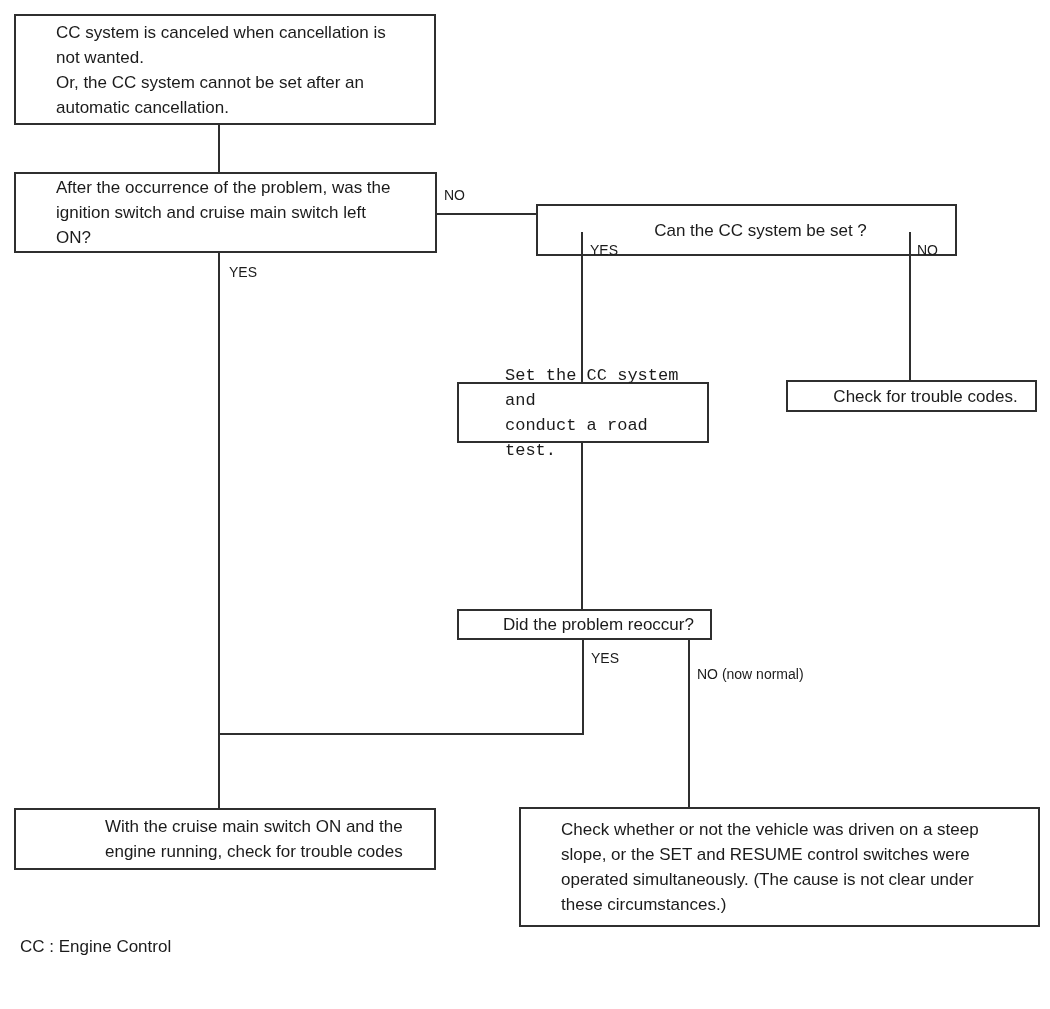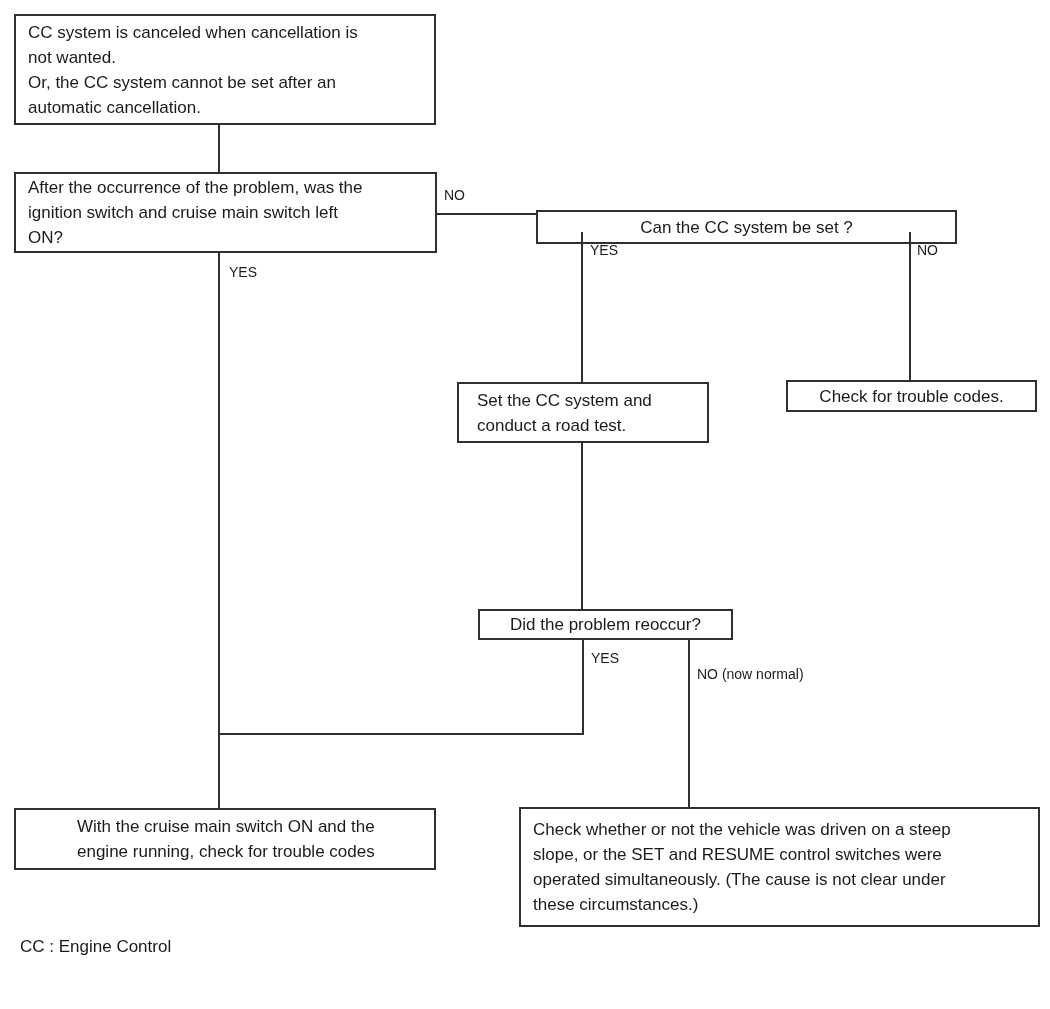--- a/index.html
+++ b/index.html
@@ -18,20 +18,21 @@
   }
   .box {
     position: absolute;
     box-sizing: border-box;
     border: 2px solid #2f2f2f;
     background: #ffffff;
     display: flex;
     align-items: center;
     font-size: 17px;
     line-height: 25px;
+    padding-left: 28px;
   }
   .box .txt {
     white-space: pre-line;
   }
   .box.left .txt {
     padding-left: 12px;
     padding-right: 6px;
   }
   .box.center {
     justify-content: center;
@@ -72,34 +73,34 @@
 Or, the CC system cannot be set after an
 automatic cancellation.</div>
   </div>
 
   <div class="box left" style="left:14px; top:172px; width:423px; height:81px;">
     <div class="txt">After the occurrence of the problem, was the
 ignition switch and cruise main switch left
 ON?</div>
   </div>
 
-  <div class="box center" style="left:536px; top:210px; width:421px; height:34px;">
+  <div class="box center" style="left:536px; top:204px; width:421px; height:52px;">
     <div class="txt">Can the CC system be set ?</div>
   </div>
 
   <div class="box left" style="left:457px; top:382px; width:252px; height:61px;">
-    <div class="txt" style="padding-left:18px;">Set the CC system and
+    <div class="txt" style="padding-left:18px;font-family:Liberation Mono, monospace;">Set the CC system and
 conduct a road test.</div>
   </div>
 
   <div class="box center" style="left:786px; top:380px; width:251px; height:32px;">
     <div class="txt">Check for trouble codes.</div>
   </div>
 
-  <div class="box center" style="left:457px; top:609px; width:255px; height:31px;margin-left:21px;">
+  <div class="box center" style="left:457px; top:609px; width:255px; height:31px;">
     <div class="txt">Did the problem reoccur?</div>
   </div>
 
   <div class="box left" style="left:14px; top:808px; width:422px; height:62px;">
     <div class="txt" style="padding-left:14px;margin-left:47px;">With the cruise main switch ON and the
 engine running, check for trouble codes</div>
   </div>
 
   <div class="box left" style="left:519px; top:807px; width:521px; height:120px;">
     <div class="txt">Check whether or not the vehicle was driven on a steep

